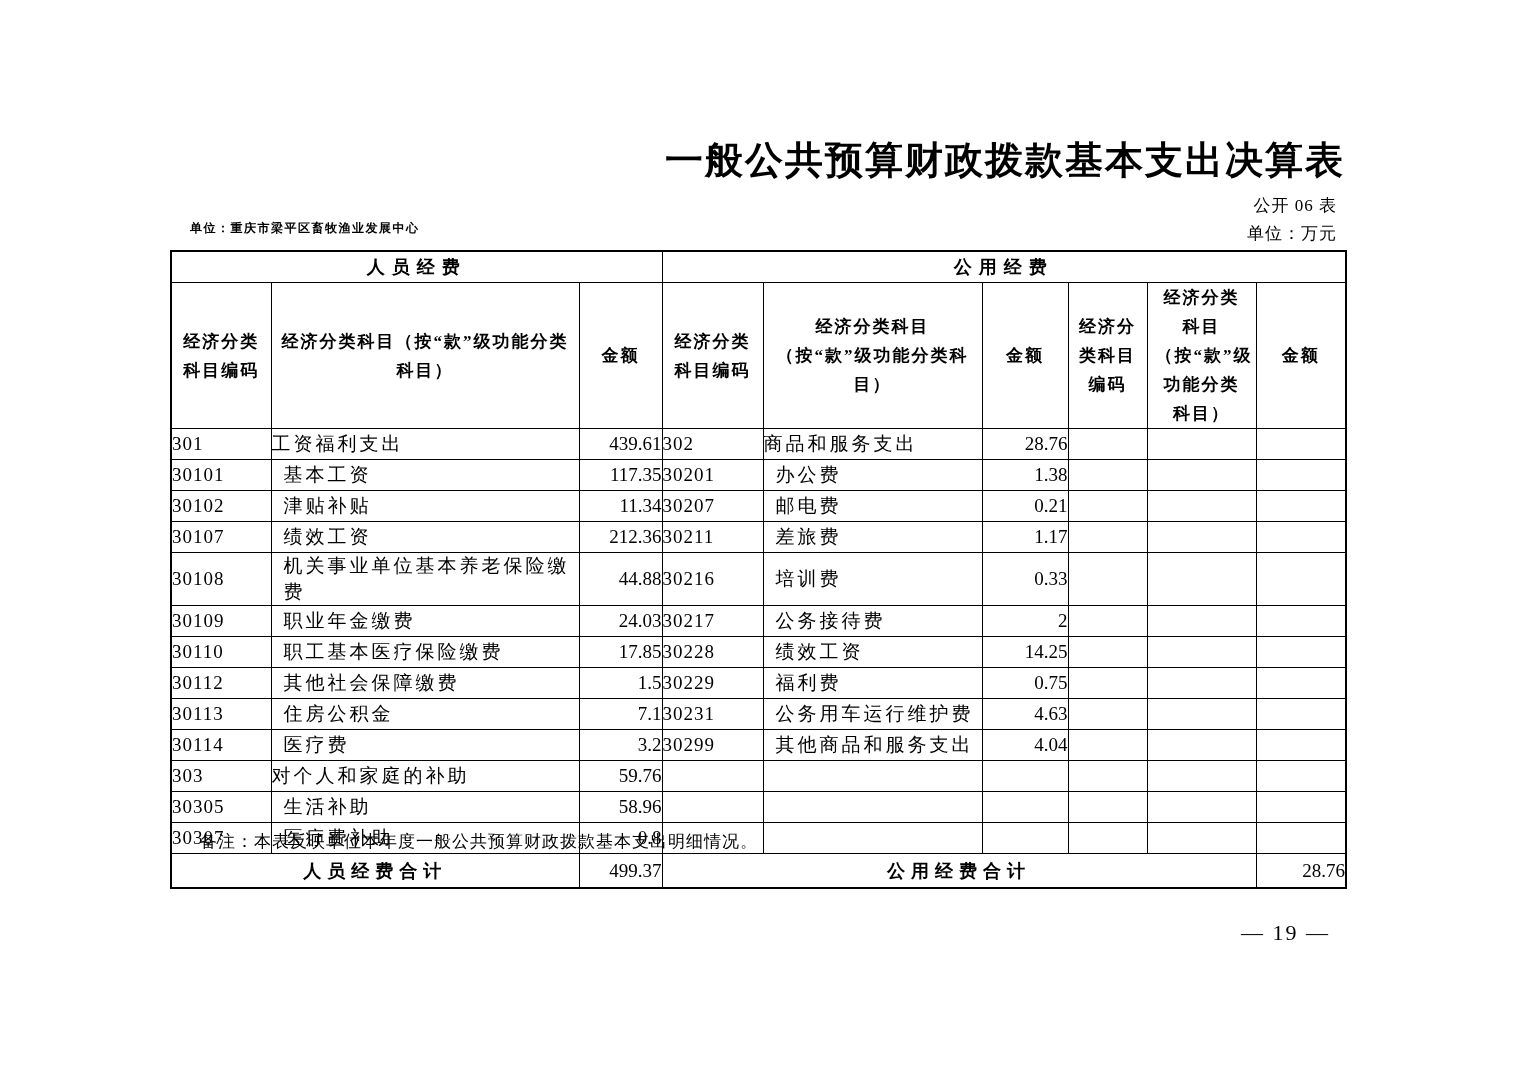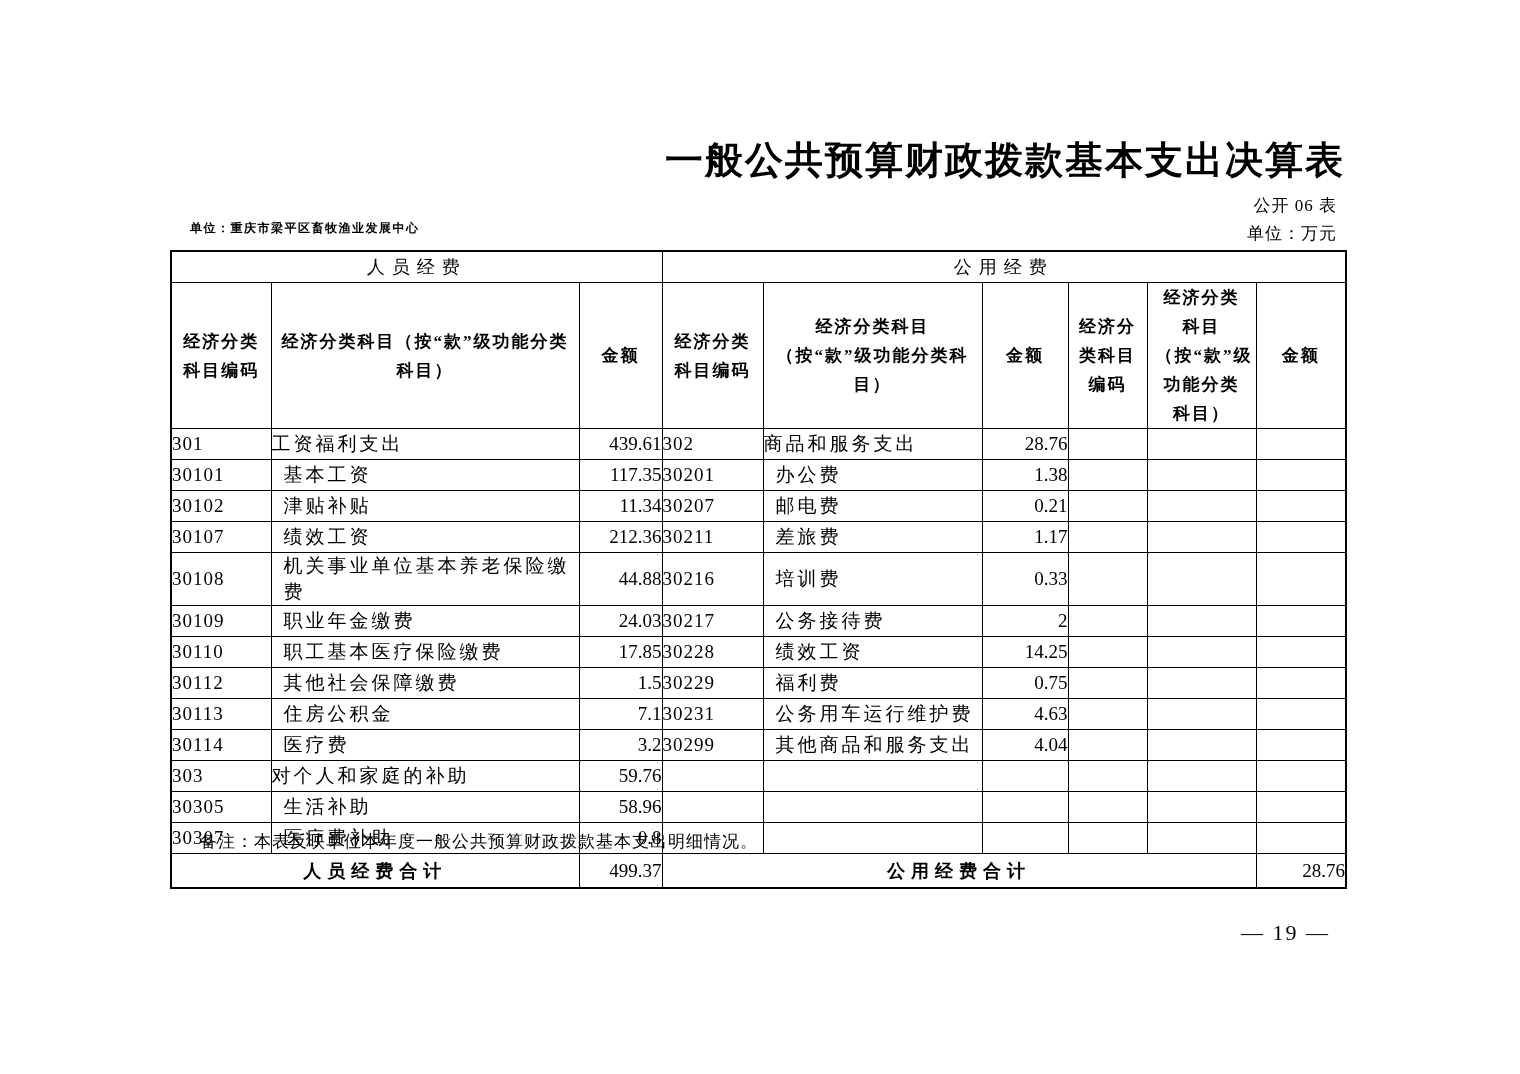--- a/index.html
+++ b/index.html
@@ -33,21 +33,21 @@
   .table-wrap{position:absolute;left:170px;top:250px;}
   table.budget{
     border-collapse:collapse;table-layout:fixed;
     width:1175px;border:2px solid #000;
   }
   table.budget th,table.budget td{
     border:1px solid #000;padding:0;overflow:hidden;
     vertical-align:middle;
   }
   tr.section-row th{
-    height:30px;font-size:18px;font-weight:400;
+    height:30px;font-size:18px;font-weight:700;
     text-align:center;letter-spacing:7px;
   }
   tr.colhead-row th{
     height:116px;font-size:17px;font-weight:700;
     text-align:center;letter-spacing:2px;line-height:29px;
     padding:0 8px;
   }
   tbody.rows td{height:30px;font-size:19px;}
   td.code{text-align:left;padding-left:8px;letter-spacing:1px;}
   td.subject{text-align:left;padding-left:12px;letter-spacing:3px;font-size:18px;}

